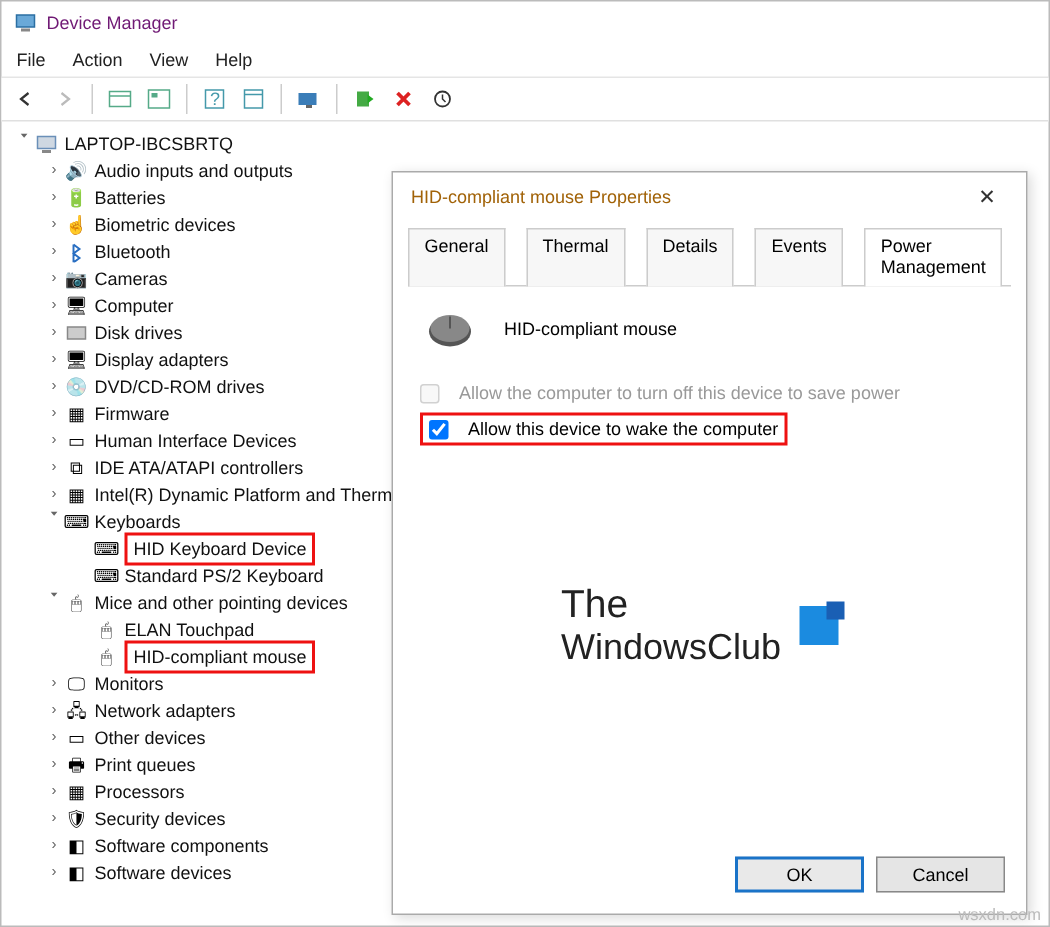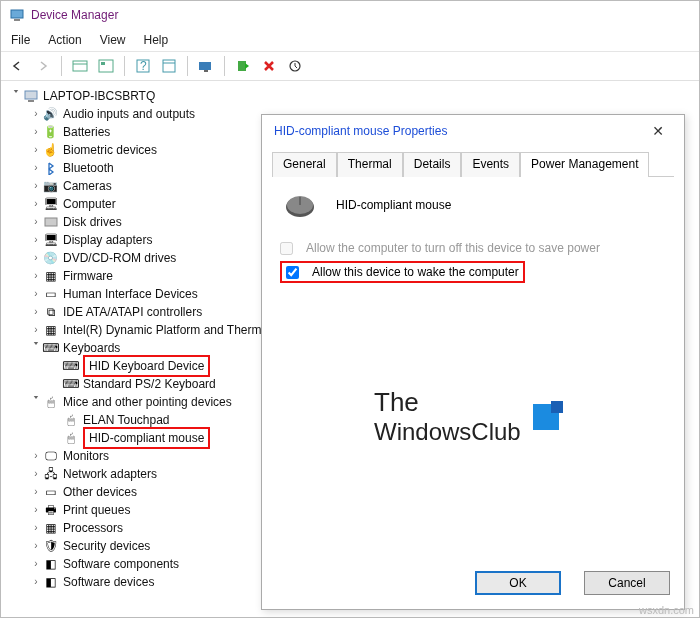--- a/index.html
+++ b/index.html
@@ -21,38 +21,38 @@
 .chev { width: 14px; display:inline-flex; align-items:center; justify-content:center; color:#666; font-size:10px; }
 .nicon { width: 16px; height:16px; display:inline-flex; align-items:center; justify-content:center; margin-right:4px; }
 .lbl { color:#111; }
 .children { padding-left: 20px; }
 .children .node { padding-left: 0; }
 .hl { border: 2px solid #e11; padding: 0 4px; }
 
 
 .dlg { position:absolute; left:261px; top:114px; width:424px; height:496px; background:#fff; border:1px solid #aaa; box-shadow: 2px 2px 8px rgba(0,0,0,0.15); }
 .dlg-title { display:flex; align-items:center; justify-content:space-between; padding:8px 12px; }
-.dlg-title .dt { color:#1d4ed8; }
+.dlg-title .dt { color:#a16207; }
 .dlg-title .close { font-size:14px; color:#333; width:28px; text-align:center; }
 .tabstrip { display:flex; gap:0; margin:4px 10px 0 10px; border-bottom:1px solid #ccc; }
-.tabstrip .tab { padding:4px 10px 6px 10px; border:1px solid #ccc; border-bottom:none; background:#f7f7f7; margin-right:0; position:relative; top:1px; }
+.tabstrip .tab { padding:4px 10px 6px 10px; border:1px solid #ccc; border-bottom:none; background:#f7f7f7; margin-right:14px; position:relative; top:1px; }
 .tabstrip .tab.active { background:#fff; }
 .dlg-body { padding:14px 18px; }
 .dev-row { display:flex; align-items:center; gap:16px; margin-bottom:22px; }
 .mouse-ico { width:40px; height:28px; }
 .opt-row { display:flex; align-items:center; gap:13px; font-size:12px; }
 .opt-row.disabled { color:#999; }
 .opt-row input { width:13px; height:13px; }
 .cb-hl { border:2px solid #e11; padding:2px 4px; margin-top:6px; width: fit-content; }
 .brand { position:absolute; left:112px; top:272px; width:240px; display:flex; align-items:center; gap:12px; }
 .brand .btxt1 { font-size:26px; font-weight:400; color:#222; }
 .brand .btxt2 { font-size:24px; font-weight:400; color:#222; }
 .brand .bswatch { width:26px; height:26px; background:#1b8be0; position:relative; }
 .brand .bswatch::after { content:""; position:absolute; right:-4px; top:-3px; width:12px; height:12px; background:#1a5fb4; }
-.dlg-btns { position:absolute; right:14px; bottom:14px; display:flex; gap:23px; }
+.dlg-btns { position:absolute; right:14px; bottom:14px; display:flex; gap:8px; }
 .dlg-btns button { width:86px; height:24px; border:1px solid #888; background:#e5e5e5; }
 .dlg-btns button.ok { border:2px solid #1a73c8; background:#e9e9e9; }
 
 .watermark { position:absolute; right:6px; bottom:2px; color:#bbb; font-size:11px; }
 
 svg { display:block; }
 </style>
 </head>
 <body>
 

